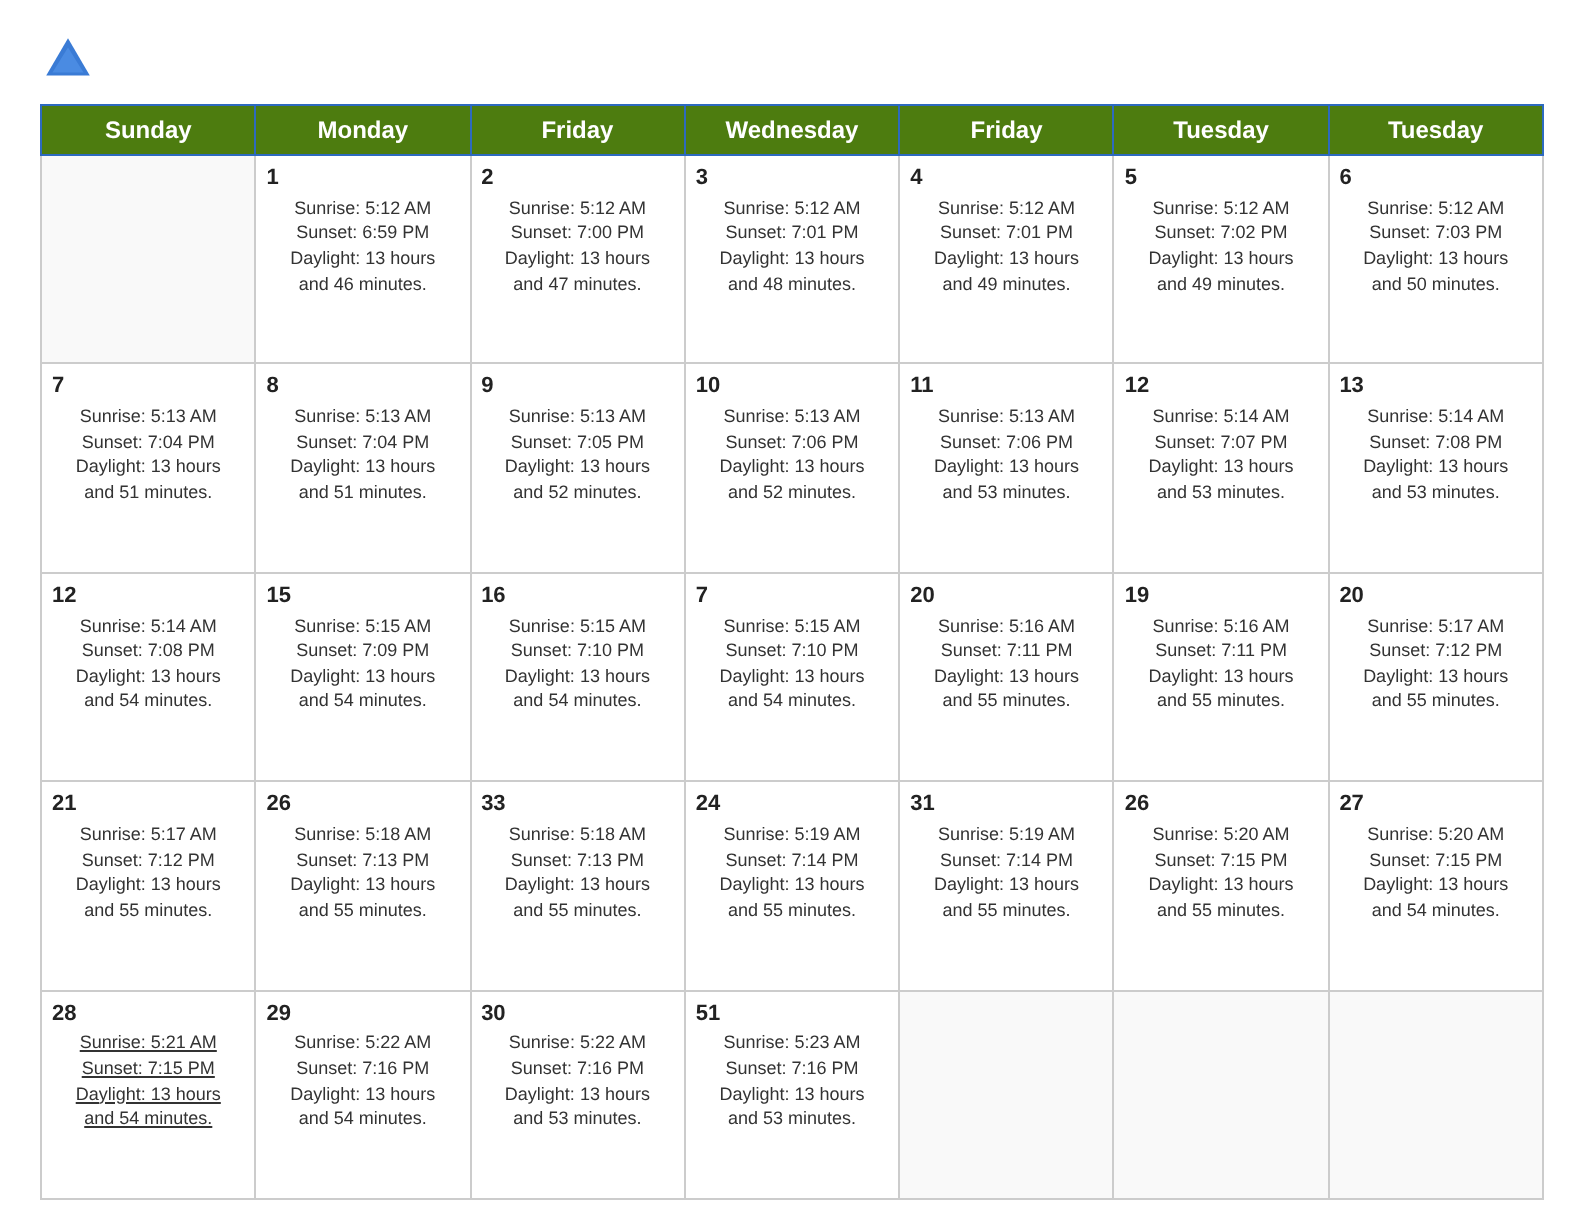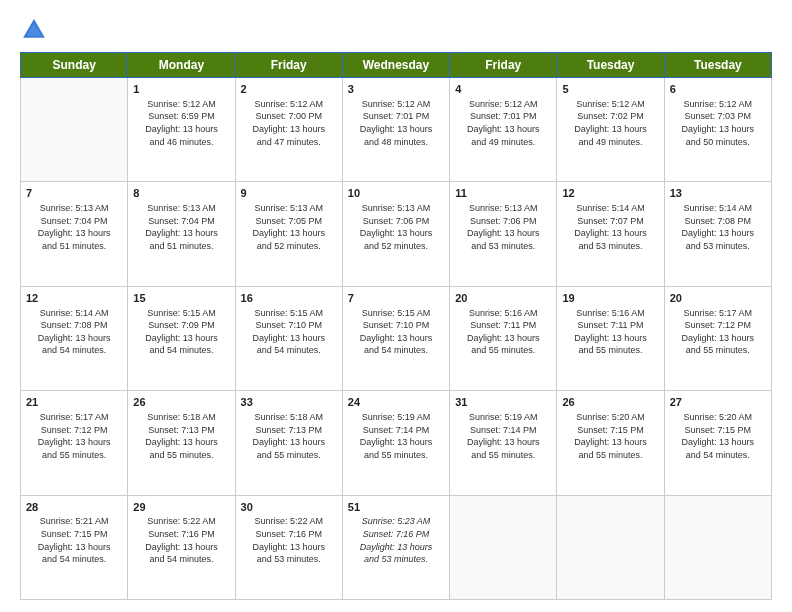--- a/index.html
+++ b/index.html
@@ -329,42 +329,42 @@
             <span class="day-num">27</span>
             <div class="day-info" style="white-space: pre-line;">Sunrise: 5:20 AM
 Sunset: 7:15 PM
 Daylight: 13 hours
 and 54 minutes.</div>
           </td>
         </tr>
         <tr>
           <td>
             <span class="day-num">28</span>
-            <div class="day-info" style="white-space: pre-line;">Sunrise: 5:21 AM
+            <div class="day-info" style="white-space: pre-line; text-decoration: underline;">Sunrise: 5:21 AM
 Sunset: 7:15 PM
 Daylight: 13 hours
 and 54 minutes.</div>
           </td>
           <td>
             <span class="day-num">29</span>
             <div class="day-info" style="white-space: pre-line;">Sunrise: 5:22 AM
 Sunset: 7:16 PM
 Daylight: 13 hours
 and 54 minutes.</div>
           </td>
           <td>
             <span class="day-num">30</span>
             <div class="day-info" style="white-space: pre-line;">Sunrise: 5:22 AM
 Sunset: 7:16 PM
 Daylight: 13 hours
 and 53 minutes.</div>
           </td>
           <td>
             <span class="day-num">51</span>
-            <div class="day-info" style="white-space: pre-line; font-style: italic;">Sunrise: 5:23 AM
+            <div class="day-info" style="white-space: pre-line;">Sunrise: 5:23 AM
 Sunset: 7:16 PM
 Daylight: 13 hours
 and 53 minutes.</div>
           </td>
           <td class="empty"></td>
           <td class="empty"></td>
           <td class="empty"></td>
         </tr>
       </tbody>
   </table>

